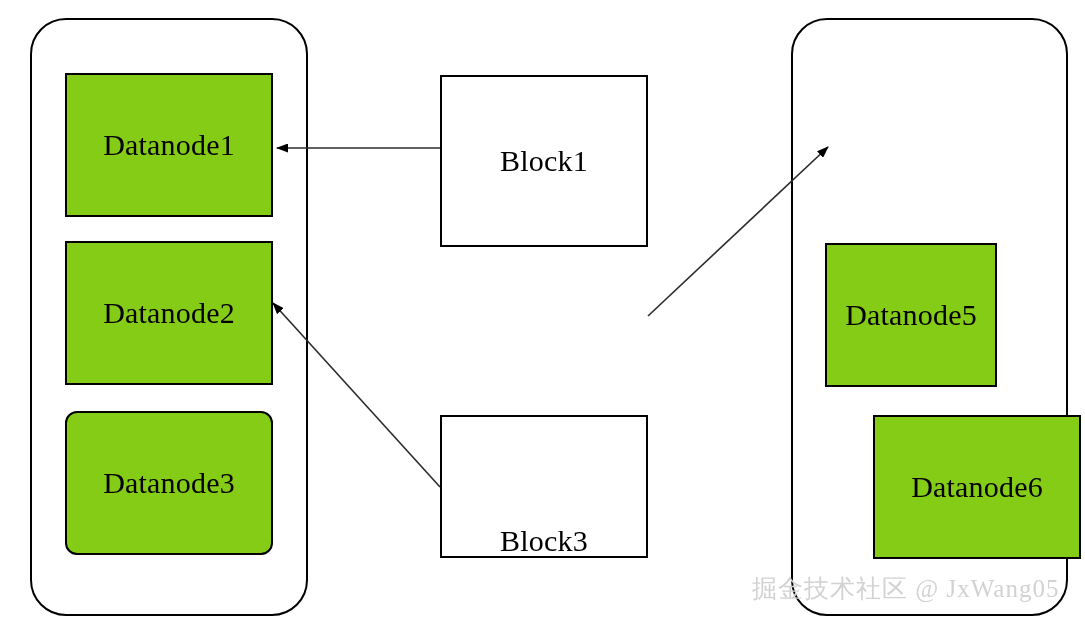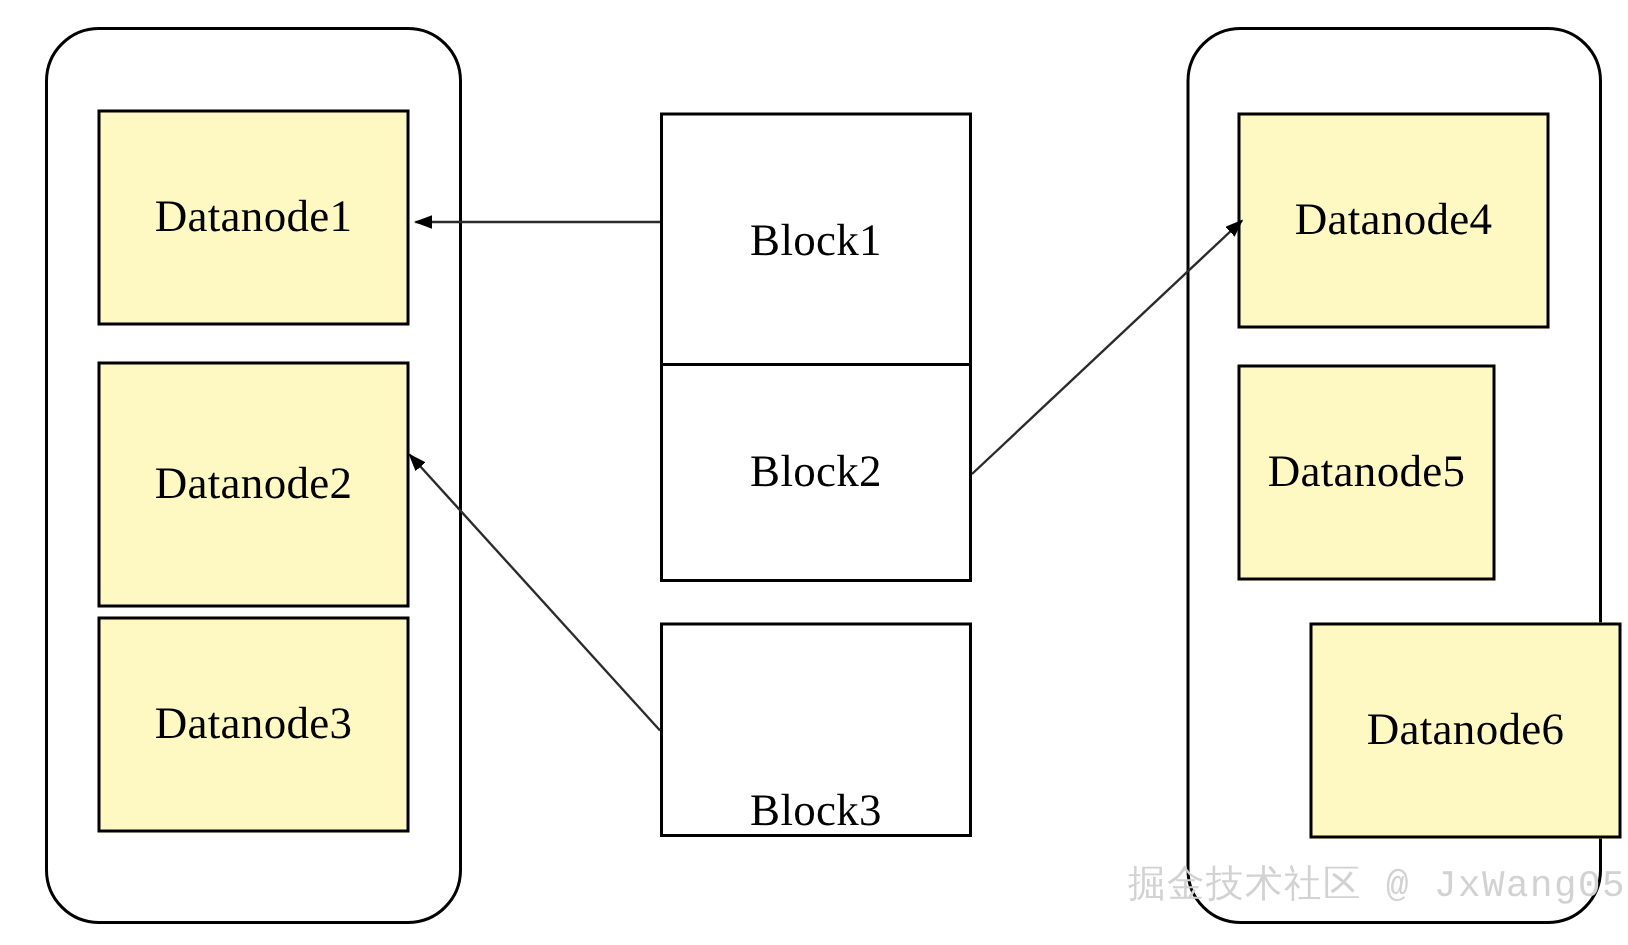--- a/index.html
+++ b/index.html
@@ -19,21 +19,21 @@
   .rack {
     position: absolute;
     border: 2.5px solid #000000;
     border-radius: 36px;
     background: transparent;
     box-sizing: border-box;
   }
   .node-box {
     position: absolute;
     border: 2.5px solid #000000;
-    background: #fef9c3;
+    background: #84cc16;
     box-sizing: border-box;
     display: flex;
     align-items: center;
     justify-content: center;
   }
   .node-label {
     font-family: "Liberation Serif", "DejaVu Serif", serif;
     font-size: 30px;
     color: #000000;
     line-height: 1;
@@ -62,63 +62,57 @@
     left: 0;
     top: 0;
     width: 1085px;
     height: 630px;
     pointer-events: none;
   }
   .watermark {
     position: absolute;
     left: 752px;
     top: 572px;
-    font-family: Liberation Mono, monospace;
+    font-family: Liberation Serif, serif;
     font-size: 25px;
     color: #d2d2d2;
     white-space: nowrap;
     letter-spacing: 1px;
     user-select: none;
     text-align: right;
   }
 </style>
 </head>
 <body>
 
 <div id="canvas">
 
   <div class="rack" style="left:30px; top:18px; width:278px; height:598px;"></div>
 
   <div class="rack" style="left:791px; top:18px; width:277px; height:598px;"></div>
 
   <div class="node-box" style="left:65px; top:73px; width:208px; height:144px;">
     <span class="node-label">Datanode1</span>
   </div>
-  <div class="node-box" style="left:65px; top:241px; width:208px; height:164px;">
+  <div class="node-box" style="left:65px; top:241px; width:208px; height:144px;">
     <span class="node-label">Datanode2</span>
   </div>
-  <div class="node-box" style="left:65px; top:411px; width:208px; height:144px;">
+  <div class="node-box" style="left:65px; top:411px; width:208px; height:144px;border-radius:12px;">
     <span class="node-label">Datanode3</span>
   </div>
 
-  <div class="node-box" style="left:825px; top:75px; width:208px; height:144px;">
-    <span class="node-label">Datanode4</span>
-  </div>
   <div class="node-box" style="left:825px; top:243px; width:172px; height:144px;">
     <span class="node-label">Datanode5</span>
   </div>
   <div class="node-box" style="left:825px; top:415px; width:208px; height:144px;margin-left:48px;">
     <span class="node-label">Datanode6</span>
   </div>
 
   <div class="block-box" style="left:440px; top:75px; width:208px; height:172px;text-align:center;">
     <span class="block-label">Block1</span>
-  </div>
-  <div class="block-box" style="left:440px; top:242px; width:208px; height:146px;">
-    <span class="block-label">Block2</span>
   </div>
   <div class="block-box" style="left:440px; top:415px; width:208px; height:143px;align-items:flex-end;">
     <span class="block-label">Block3</span>
   </div>
 
   <svg id="arrow-layer" viewBox="0 0 1085 630" xmlns="http://www.w3.org/2000/svg">
     <defs>
       <marker id="ah" markerWidth="12" markerHeight="9" refX="11" refY="4.5" orient="auto" markerUnits="userSpaceOnUse">
         <path d="M0,0 L12,4.5 L0,9 z" fill="#000000"></path>
       </marker>

